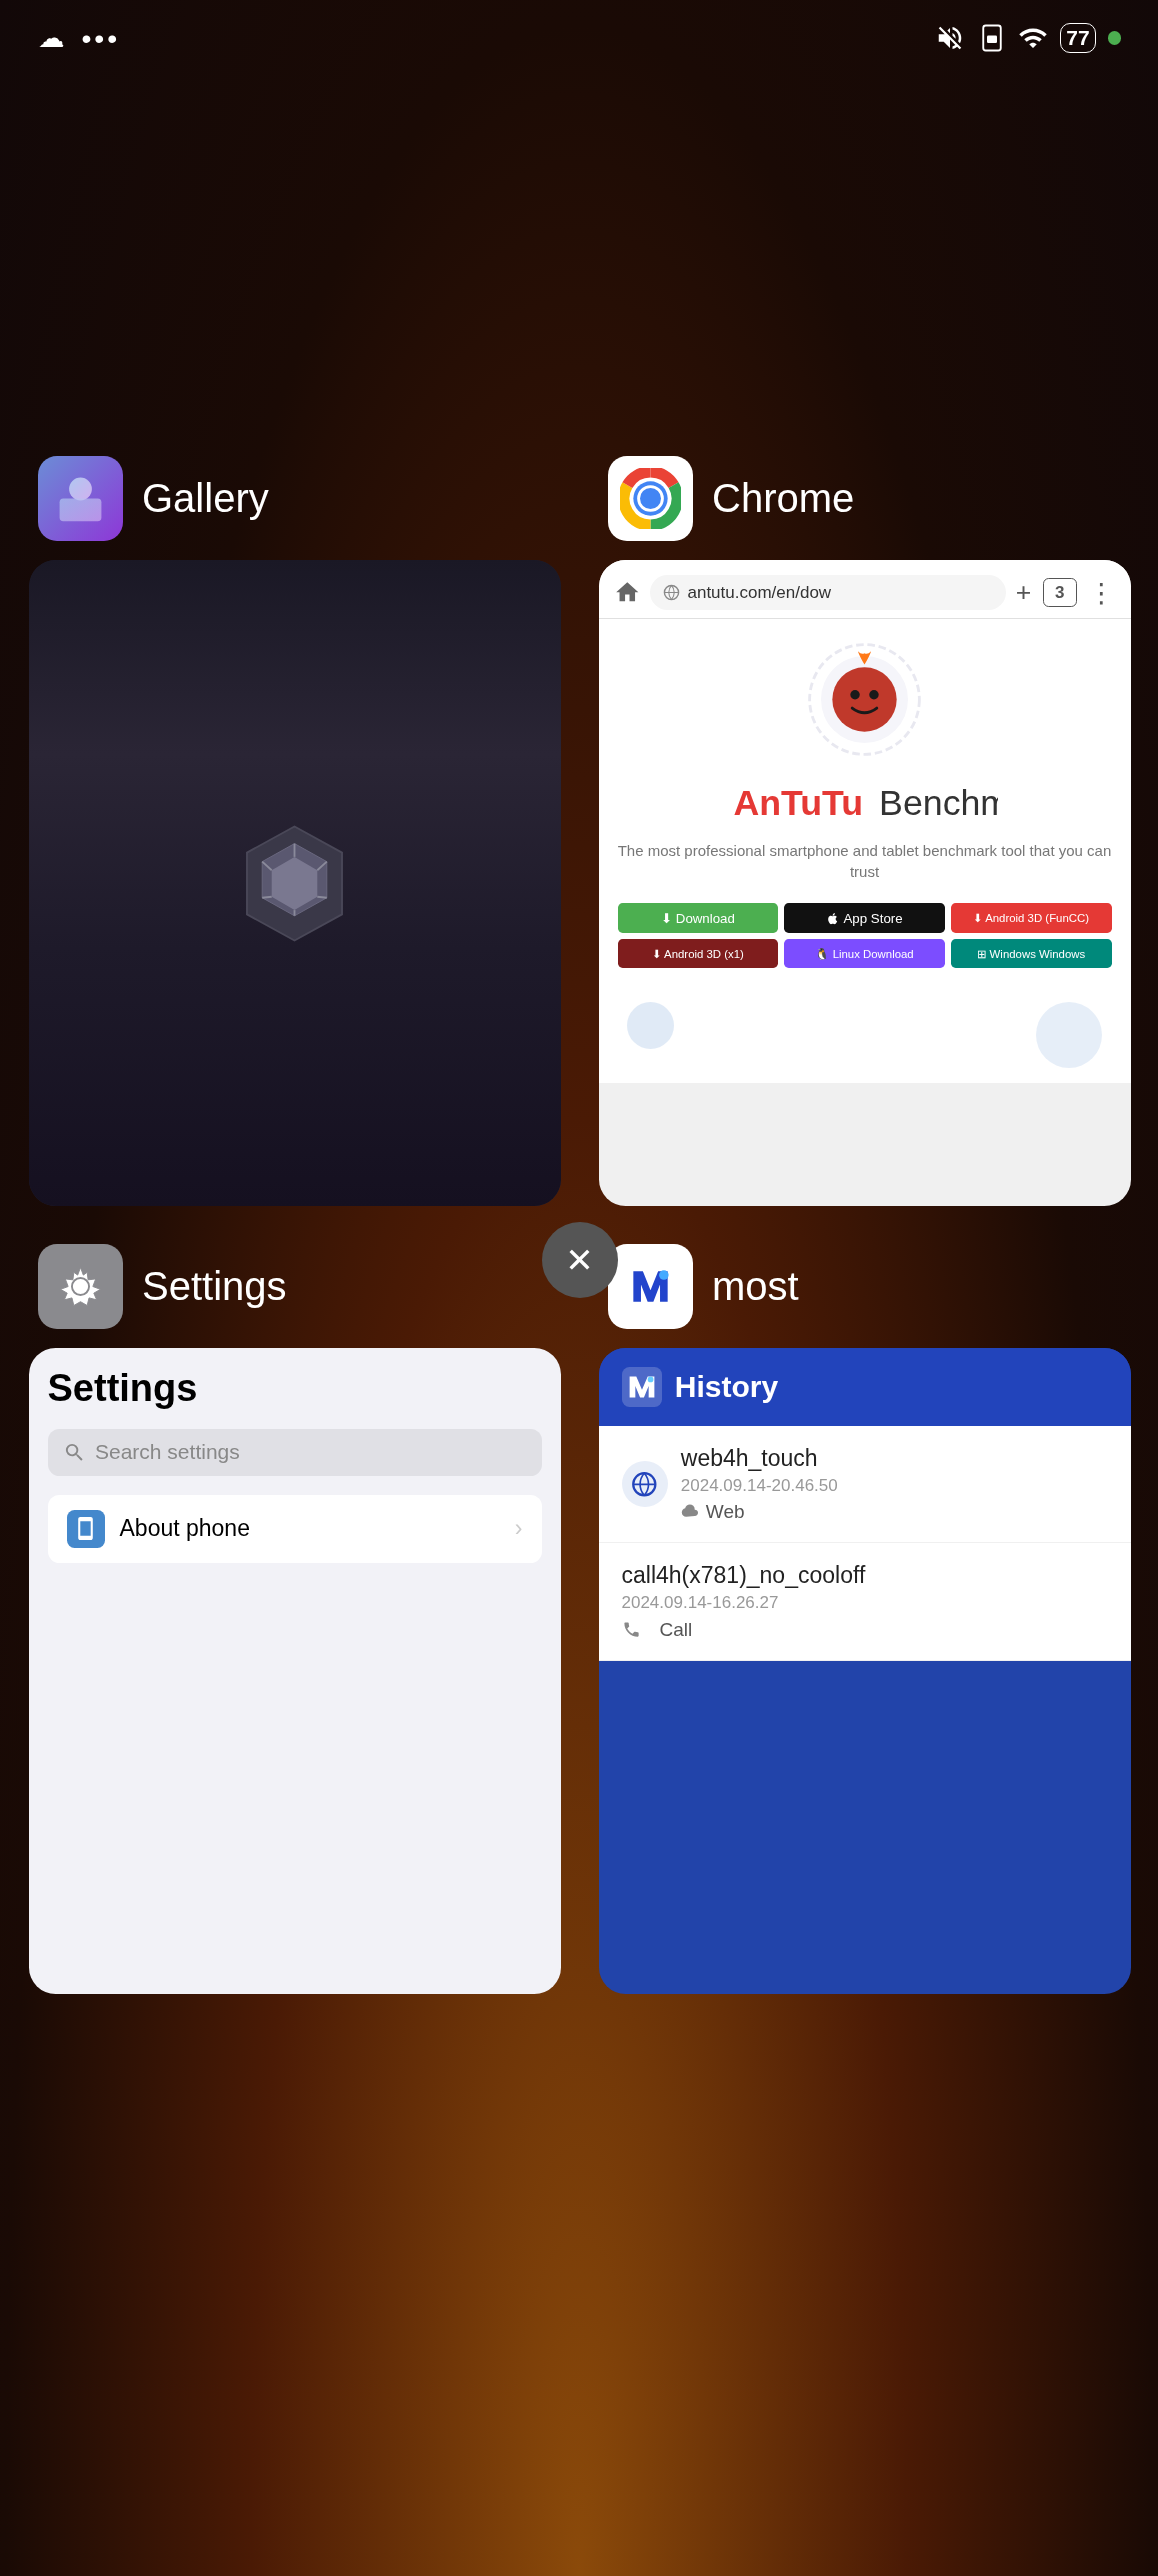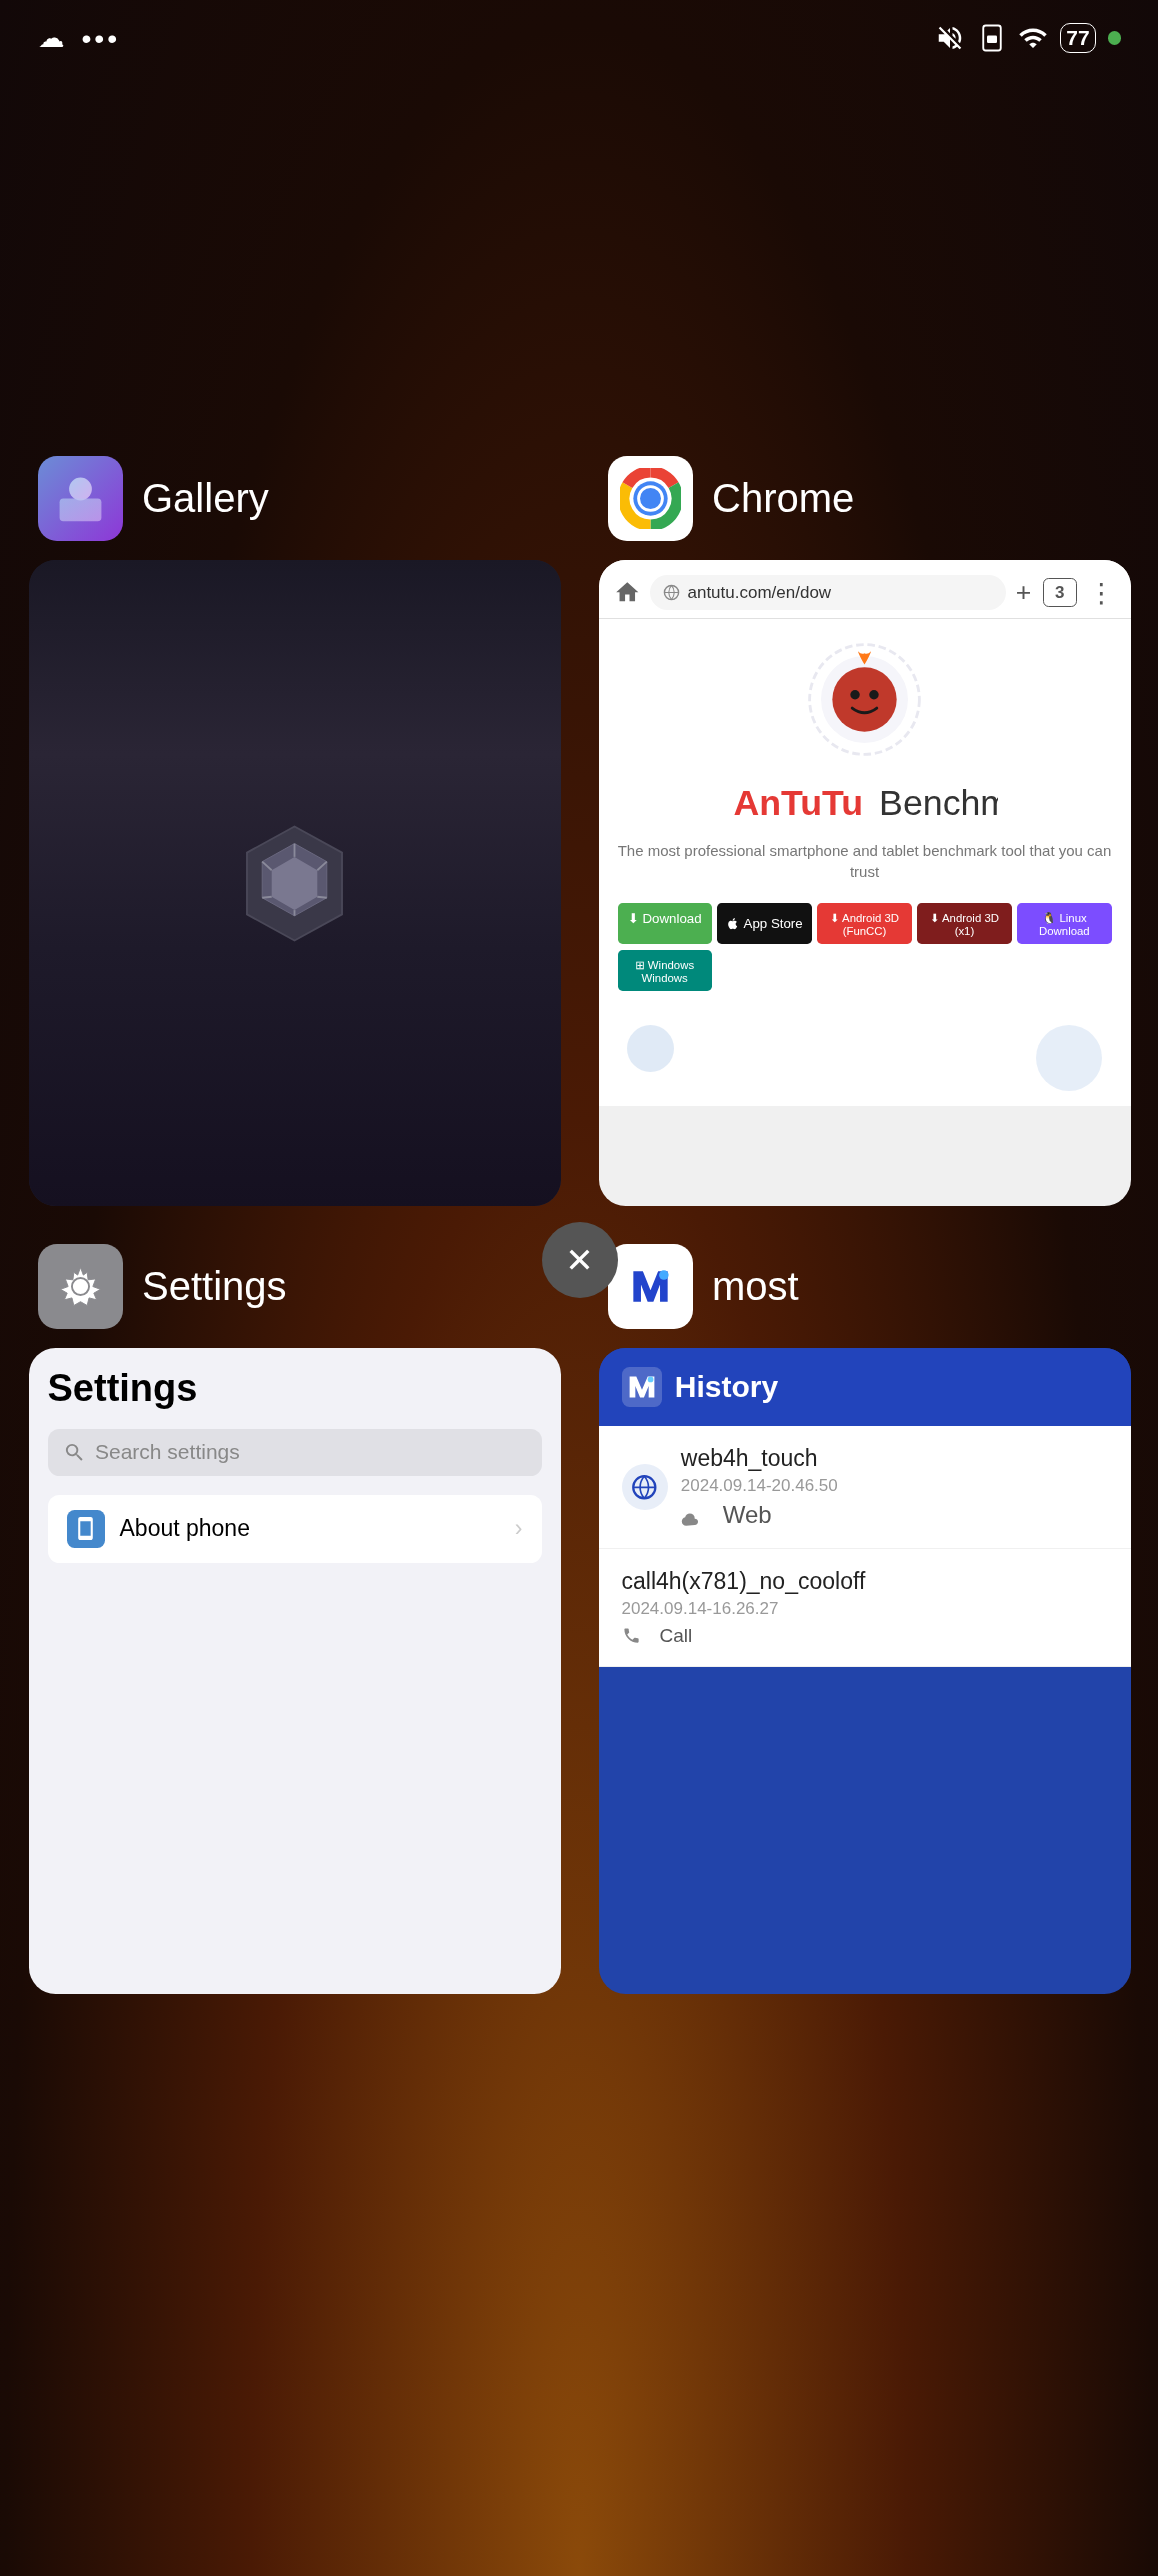--- a/index.html
+++ b/index.html
@@ -408,21 +408,21 @@
         </div>
 
         <div style="text-align:center;">
           <svg width="266" height="47" viewBox="0 0 280 50">
             <text x="0" y="40" font-size="38" font-weight="800" fill="#e53935" font-family="Arial">AnTuTu</text>
             <text x="155" y="40" font-size="38" font-weight="500" fill="#333" font-family="Arial"> Benchmark</text>
           </svg>
         </div>
         <p style="font-size:15px;color:#777;text-align:center;line-height:1.4;">The most professional smartphone and tablet benchmark tool that you can trust</p>
 
-        <div style="display:grid;grid-template-columns:1fr 1fr 1fr 1fr 1fr;gap:5.7px;width:100%;margin-top:7.6px;">
+        <div style="display:grid;grid-template-columns:1fr 1fr 1fr;gap:5.7px;width:100%;margin-top:7.6px;">
           <div style="background:#4CAF50;color:white;border-radius:4.7px;padding:7.6px 3.8px;font-size:13.3px;text-align:center;">⬇ Download</div>
           <div style="background:#111;color:white;border-radius:4.7px;padding:7.6px 3.8px;font-size:13.3px;text-align:center;display:flex;align-items:center;justify-content:center;gap:3.8px;">
             <svg width="13.3" height="13.3" viewBox="0 0 24 24" fill="white">
                 <path d="M18.71 19.5c-.83 1.24-1.71 2.45-3.05 2.47-1.34.03-1.77-.79-3.29-.79-1.53 0-2 .77-3.27.82-1.31.05-2.3-1.32-3.14-2.53C4.25 17 2.94 12.45 4.7 9.39c.87-1.52 2.43-2.48 4.12-2.51 1.28-.02 2.5.87 3.29.87.78 0 2.26-1.07 3.8-.91.65.03 2.47.26 3.64 1.98-.09.06-2.17 1.28-2.15 3.81.03 3.02 2.65 4.03 2.68 4.04-.03.07-.42 1.44-1.38 2.83M13 3.5c.73-.83 1.94-1.46 2.94-1.5.13 1.17-.34 2.35-1.04 3.19-.69.85-1.83 1.51-2.95 1.42-.15-1.15.41-2.35 1.05-3.11z"></path>
               </svg>
             App Store
           </div>
           <div style="background:#e53935;color:white;border-radius:4.7px;padding:7.6px 3.8px;font-size:11.4px;text-align:center;">⬇ Android 3D (FunCC)</div>
           <div style="background:#7f1d1d;color:white;border-radius:4.7px;padding:7.6px 3.8px;font-size:11.4px;text-align:center;">⬇ Android 3D (x1)</div>
           <div style="background:#7c4dff;color:white;border-radius:4.7px;padding:7.6px 3.8px;font-size:11.4px;text-align:center;">🐧 Linux Download</div>
@@ -501,21 +501,21 @@
           <div style="display:flex;align-items:center;gap:13.3px;">
             <div style="width:46px;height:46px;background:#e8eef8;border-radius:50%;display:flex;align-items:center;justify-content:center;">
               <svg width="26.6" height="26.6" viewBox="0 0 24 24" fill="#2244bb">
                 <circle cx="12" cy="12" r="10" fill="none" stroke="#2244bb" stroke-width="2"></circle>
                 <path d="M2 12h20M12 2a15 15 0 0 1 0 20M12 2a15 15 0 0 0 0 20" stroke="#2244bb" stroke-width="1.5" fill="none"></path>
               </svg>
             </div>
             <div>
               <div style="font-size:23px;font-weight:500;color:#222;">web4h_touch</div>
               <div style="font-size:17px;color:#999;margin-top:3.8px;">2024.09.14-20.46.50</div>
-              <div style="font-size:24px;color:#555;margin-top:5.7px;display:flex;align-items:flex-end;gap:23px;">
+              <div style="font-size:19px;color:#555;margin-top:5.7px;display:flex;align-items:flex-start;gap:6px;">
                 <svg width="19" height="19" viewBox="0 0 24 24" fill="#888">
                   <path d="M6.5 20q-2.275 0-3.888-1.575Q1 16.85 1 14.575q0-1.95 1.175-3.475Q3.35 9.575 5.25 9.15q.425-2.1 2.1-3.475Q9.025 4.3 11.1 4.3q2.575 0 4.388 1.763Q17.3 7.825 17.3 10.4v.5q1.725-.05 2.963 1.113Q21.5 13.175 21.5 14.9q0 1.625-1.187 2.863Q19.125 19 17.5 19z"></path>
                 </svg>
                 <span>Web</span>
               </div>
             </div>
           </div>
         </div>
 
         <div style="padding:19px 23px;border-bottom:0.9px solid #f0f0f0;">

